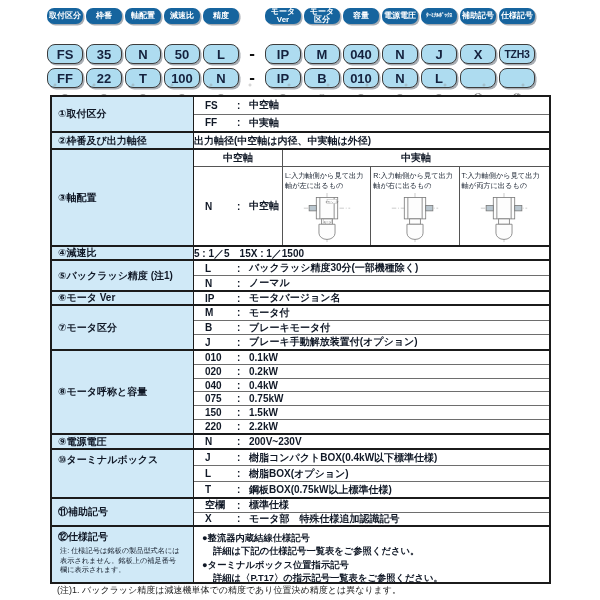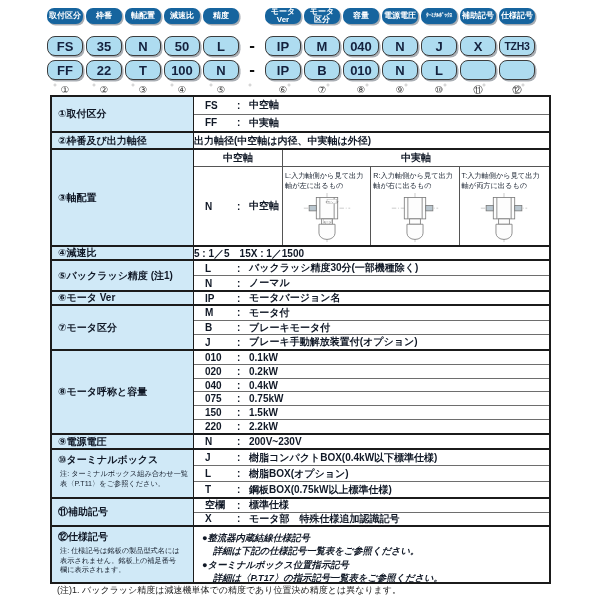--- a/index.html
+++ b/index.html
@@ -3,21 +3,21 @@
 <meta charset="utf-8">
 <style>
   html,body{margin:0;padding:0;background:#fff;}
   #page{position:relative;width:600px;height:600px;background:#ffffff;overflow:hidden;
         font-family:"Liberation Sans","DejaVu Sans",sans-serif;color:#101826;}
 
   
   .codesrow{position:absolute;left:47px;top:8px;display:flex;gap:3px;}
   .ccol{display:flex;flex-direction:column;width:36px;}
   .dashcol{display:flex;flex-direction:column;width:20px;}
-  .hdr{height:16px;margin-bottom:12px;background:#16649e;border-radius:7px;
+  .hdr{height:16px;margin-bottom:20px;background:#16649e;border-radius:7px;
        color:#fff;font-weight:bold;font-size:8px;display:flex;align-items:center;
        justify-content:center;text-align:center;white-space:pre-line;line-height:1.05;
        box-shadow:1.5px 1.5px 0 #a9aeb4;}
   .hdr.tiny{font-size:5.6px;letter-spacing:-0.2px;}
   .hdr.ghost{visibility:hidden;}
   .val{height:20px;margin-bottom:4px;background:#aedcf0;border:1.4px solid #3c3c3c;
        border-radius:8px;box-sizing:border-box;display:flex;align-items:center;justify-content:center;
        font-weight:bold;font-size:13px;color:#14213d;box-shadow:1.5px 1.5px 0 #a9aeb4;}
   .val.tight{font-size:10.5px;letter-spacing:-0.3px;}
   .dashval{height:20px;margin-bottom:4px;display:flex;align-items:center;justify-content:center;
@@ -59,21 +59,21 @@
          align-items:center;padding-top:2px;box-sizing:border-box;}
   .dcell.last{border-right:0;}
   .r3cap{font-size:7.2px;line-height:1.32;text-align:left;padding:2px 2px 0;font-weight:500;color:#17202e;}
   .diag{margin-top:1px;}
   .cl{stroke:#8a8a8a;stroke-width:0.5;stroke-dasharray:5 2 1 2;fill:none;}
   .sh{fill:#fdfdfd;stroke:#787878;stroke-width:0.9;}
   .shf{fill:#b9c6cf;stroke:#787878;stroke-width:0.9;}
   .tinytxt{font-size:3px;fill:#444;text-anchor:middle;}
 
   
-  .bullets{flex:1;padding:5px 4px 0 8px;font-style:italic;}
+  .bullets{flex:1;padding:5px 4px 0 8px;}
   .bline{font-size:9.3px;font-weight:bold;line-height:13.4px;}
   .bline.indent{padding-left:11px;}
 
   .footnote{position:absolute;left:57px;top:584px;font-size:9px;color:#1c1c1c;}
 </style>
 </head>
 <body>
 
 <div id="page">
 
@@ -370,22 +370,20 @@
           <span class="code">N</span>
           <span class="colon">:</span>
           <span class="desc">200V~230V</span>
         </div>
       </div>
     </div>
 
     <div class="trow" style="height:49px">
       <div class="lcell top">
         <div class="lbl">⑩ターミナルボックス</div>
-        <div class="lnote">注: ターミナルボックス組み合わせ一覧
-表〈P.T11〉をご参照ください。</div>
       </div>
       <div class="rcol">
         <div class="sub first">
           <span class="code">J</span>
           <span class="colon">:</span>
           <span class="desc">樹脂コンパクトBOX(0.4kW以下標準仕様)</span>
         </div>
         <div class="sub">
           <span class="code">L</span>
           <span class="colon">:</span>

